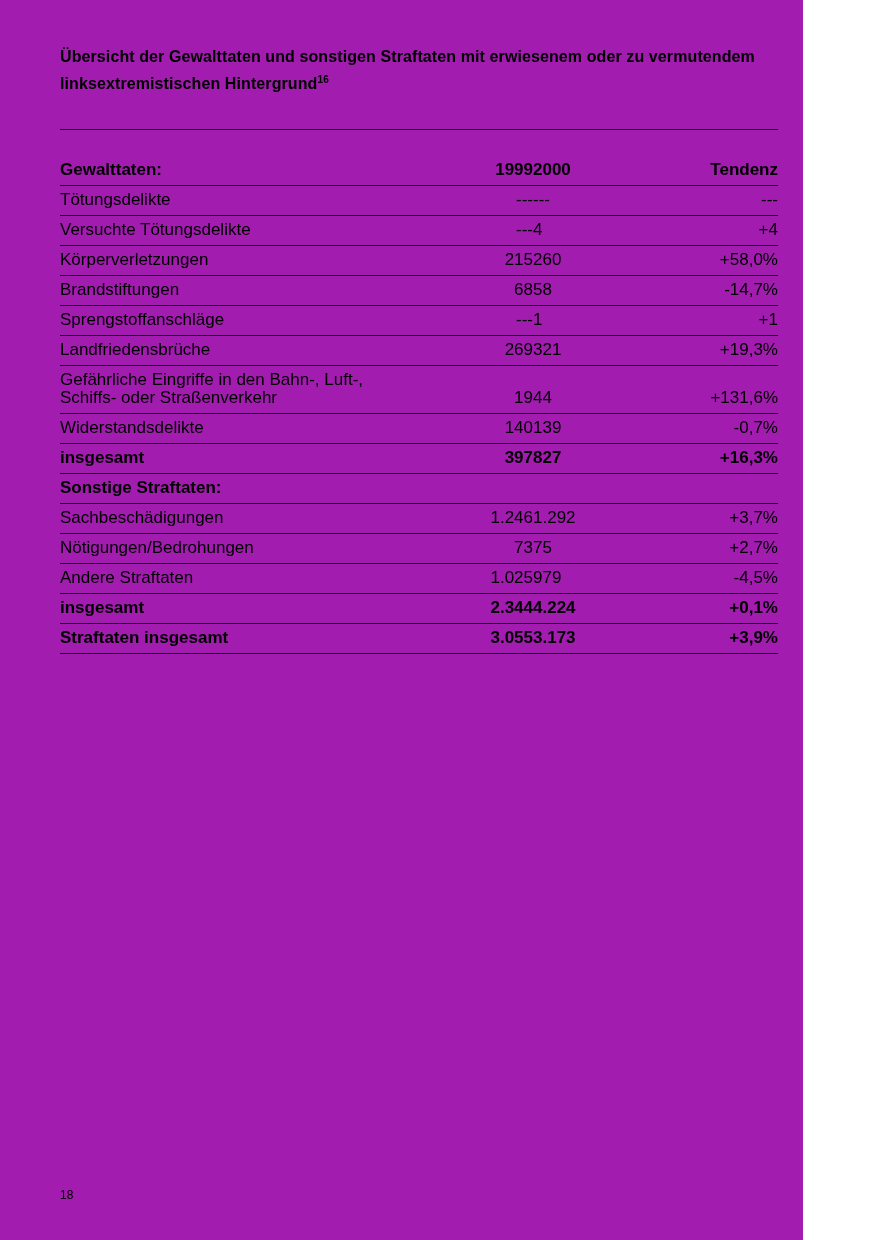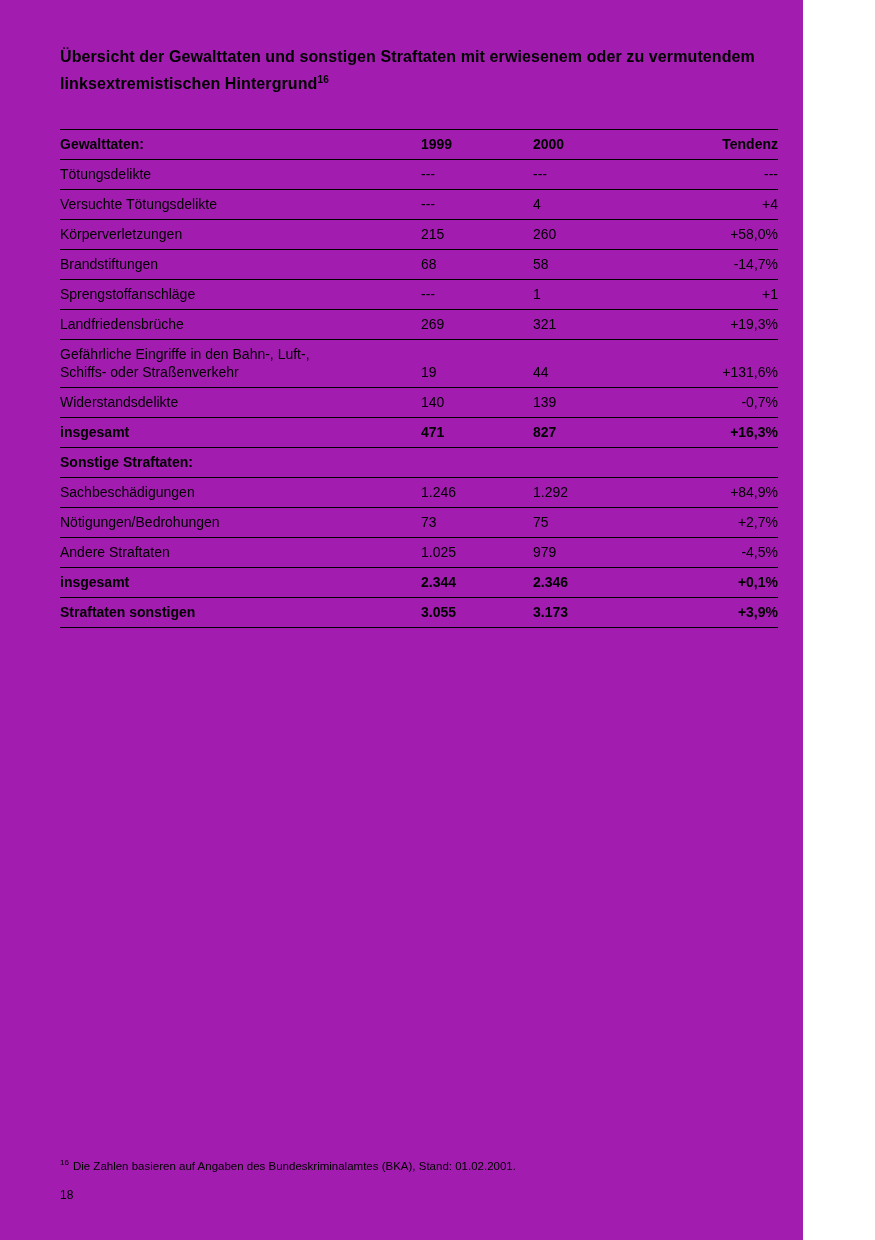--- a/index.html
+++ b/index.html
@@ -32,34 +32,35 @@
   .doc-title sup {
     font-size: 10px;
     vertical-align: super;
   }
   .top-rule {
     margin-top: 34px;
     border-bottom: 1px solid #000000;
     height: 0;
   }
   .table {
-    font-size: 14px;
+    margin-top: 26px;
+    font-size: 17px;
   }
   .trow {
     display: flex;
     align-items: flex-end;
     border-bottom: 1px solid #000000;
     padding: 5px 0 6px 0;
     line-height: 18px;
   }
   .trow.header, .trow.bold, .trow.section {
     font-weight: bold;
   }
   .c-label { flex: 1; text-align: left; }
-  .c-num   { width: 112px; text-align: left; }
+  .c-num   { width: 112px; text-align: right; }
   .c-num2  { width: 112px; text-align: left; }
   .c-tend  { width: 133px; text-align: right; }
   .lbl-line { display: block; }
   .footnote {
     position: absolute;
     left: 60px;
     top: 1155px;
     font-size: 11.5px;
     line-height: 15px;
   }
@@ -150,68 +151,65 @@
 
       <div class="trow">
         <div class="c-label">Widerstandsdelikte</div>
         <div class="c-num">140</div>
         <div class="c-num2">139</div>
         <div class="c-tend">-0,7%</div>
       </div>
 
       <div class="trow bold">
         <div class="c-label">insgesamt</div>
-        <div class="c-num">471</div>
+        <div class="c-num">397</div>
         <div class="c-num2">827</div>
         <div class="c-tend">+16,3%</div>
       </div>
 
       <div class="trow section">
         <div class="c-label">Sonstige Straftaten:</div>
         <div class="c-num"></div>
         <div class="c-num2"></div>
         <div class="c-tend"></div>
       </div>
 
       <div class="trow">
         <div class="c-label">Sachbeschädigungen</div>
         <div class="c-num">1.246</div>
         <div class="c-num2">1.292</div>
-        <div class="c-tend">+84,9%</div>
+        <div class="c-tend">+3,7%</div>
       </div>
 
       <div class="trow">
         <div class="c-label">Nötigungen/Bedrohungen</div>
         <div class="c-num">73</div>
         <div class="c-num2">75</div>
         <div class="c-tend">+2,7%</div>
       </div>
 
       <div class="trow">
         <div class="c-label">Andere Straftaten</div>
         <div class="c-num">1.025</div>
         <div class="c-num2">979</div>
         <div class="c-tend">-4,5%</div>
       </div>
 
       <div class="trow bold">
         <div class="c-label">insgesamt</div>
         <div class="c-num">2.344</div>
-        <div class="c-num2">2.346</div>
+        <div class="c-num2">4.224</div>
         <div class="c-tend">+0,1%</div>
       </div>
 
       <div class="trow bold">
-        <div class="c-label">Straftaten sonstigen</div>
+        <div class="c-label">Straftaten insgesamt</div>
         <div class="c-num">3.055</div>
         <div class="c-num2">3.173</div>
         <div class="c-tend">+3,9%</div>
       </div>
 
     </div>
   </div>
 
-  <div class="footnote">
-    <sup>16</sup><span>Die Zahlen basieren auf Angaben des Bundeskriminalamtes (BKA), Stand: 01.02.2001.</span>
-  </div>
 
   <div class="page-number">18</div>
 </div>
 
 </body></html>

